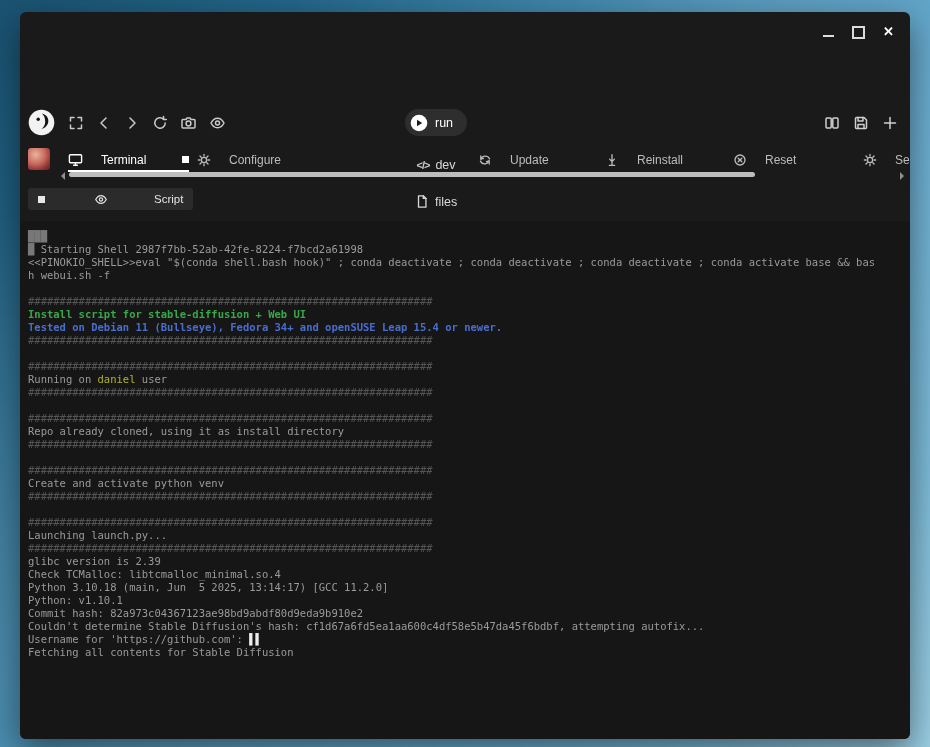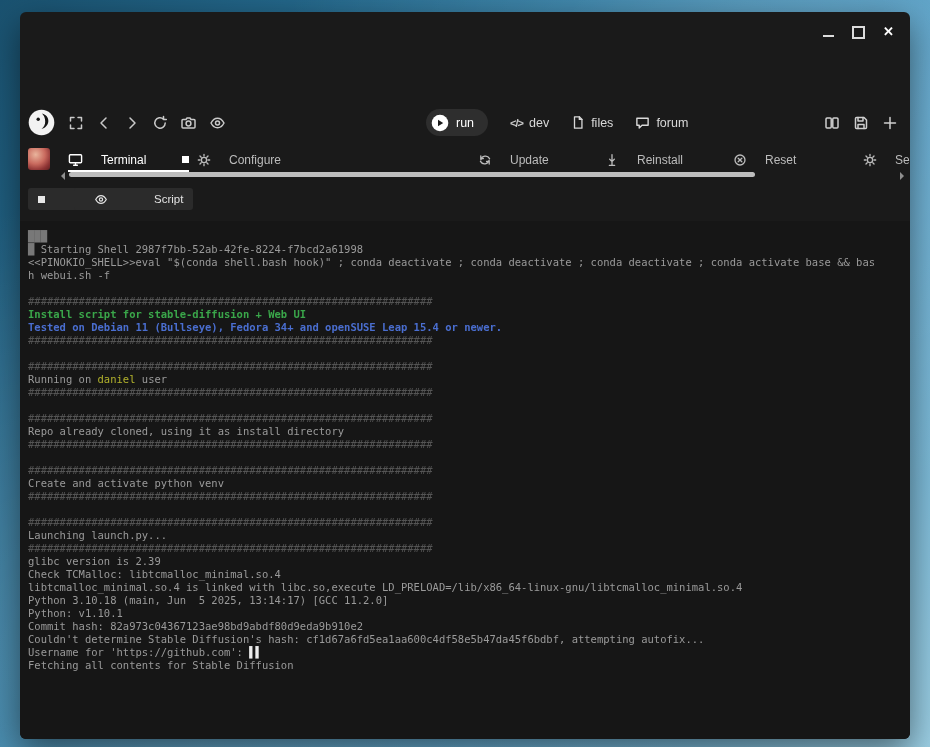--- a/index.html
+++ b/index.html
@@ -15,21 +15,21 @@
 
   
   .win-controls{position:absolute;top:13px;right:16px;display:flex;align-items:center;gap:18px;height:14px;color:#e8e8e8;}
   .ctl-min{width:11px;height:2px;background:#dcdcdc;align-self:flex-end;margin-bottom:2px;}
   .ctl-max{width:9px;height:9px;border:2px solid #dcdcdc;}
   .ctl-close{font-size:13px;font-weight:bold;line-height:14px;color:#ffffff;}
 
   
   .logo{position:absolute;left:8px;top:97px;width:27px;height:27px;cursor:pointer;}
   .nav-icons{position:absolute;left:48px;top:103px;display:flex;gap:12px;color:#c9c9c9;align-items:center;}
-  .center-actions{position:absolute;left:406px;top:97px;display:flex;align-items:center;gap:22px;color:#d9d9d9;font-size:12.5px;}
+  .center-actions{position:absolute;left:385px;top:97px;display:flex;align-items:center;gap:22px;color:#d9d9d9;font-size:12.5px;flex-direction:column;}
   .run-pill{display:flex;align-items:center;gap:7px;background:#2e2e2e;border-radius:14px;height:27px;padding:0 14px 0 5px;color:#fff;}
   .tb-item{display:flex;align-items:center;gap:6px;}
   .code-ic{font-size:11px;font-weight:bold;letter-spacing:-1px;color:#c9c9c9;}
   .right-icons{position:absolute;right:12px;top:103px;display:flex;gap:13px;color:#cfcfcf;align-items:center;}
 
   
   .avatar{position:absolute;left:8px;top:136px;width:22px;height:22px;border-radius:3px;
     background:radial-gradient(circle at 35% 30%, #e9b49c 0%, #c96a5e 45%, #8e3434 75%, #5e1f1f 100%);}
   .tab{position:absolute;top:137px;display:flex;align-items:center;gap:18px;font-size:12px;color:#bcbcbc;height:21px;cursor:pointer;}
   .tab.active{color:#ffffff;border-bottom:2px solid #fff;}
@@ -258,21 +258,20 @@
         <div class="tline"></div>
         <div class="tline"><span class="seg-hash">################################################################</span></div>
         <div class="tline"><span class="seg-txt">Create and activate python venv</span></div>
         <div class="tline"><span class="seg-hash">################################################################</span></div>
         <div class="tline"></div>
         <div class="tline"><span class="seg-hash">################################################################</span></div>
         <div class="tline"><span class="seg-txt">Launching launch.py...</span></div>
         <div class="tline"><span class="seg-hash">################################################################</span></div>
         <div class="tline"><span class="seg-txt">glibc version is 2.39</span></div>
         <div class="tline"><span class="seg-txt">Check TCMalloc: libtcmalloc_minimal.so.4</span></div>
-        <div class="tline"><span class="seg-txt">libtcmalloc_minimal.so.4 is linked with libc.so,execute LD_PRELOAD=/lib/x86_64-linux-gnu/libtcmalloc_minimal.so.4</span></div>
         <div class="tline"><span class="seg-txt">Python 3.10.18 (main, Jun  5 2025, 13:14:17) [GCC 11.2.0]</span></div>
         <div class="tline"><span class="seg-txt">Python: v1.10.1</span></div>
         <div class="tline"><span class="seg-txt">Commit hash: 82a973c04367123ae98bd9abdf80d9eda9b910e2</span></div>
         <div class="tline"><span class="seg-txt">Couldn't determine Stable Diffusion's hash: cf1d67a6fd5ea1aa600c4df58e5b47da45f6bdbf, attempting autofix...</span></div>
         <div class="tline"><span class="seg-txt">Username for 'https://github.com': </span><span class="seg-cursor">▌▌</span></div>
         <div class="tline"><span class="seg-txt">Fetching all contents for Stable Diffusion</span></div>
       </div>
 
   </div>
 </div>

